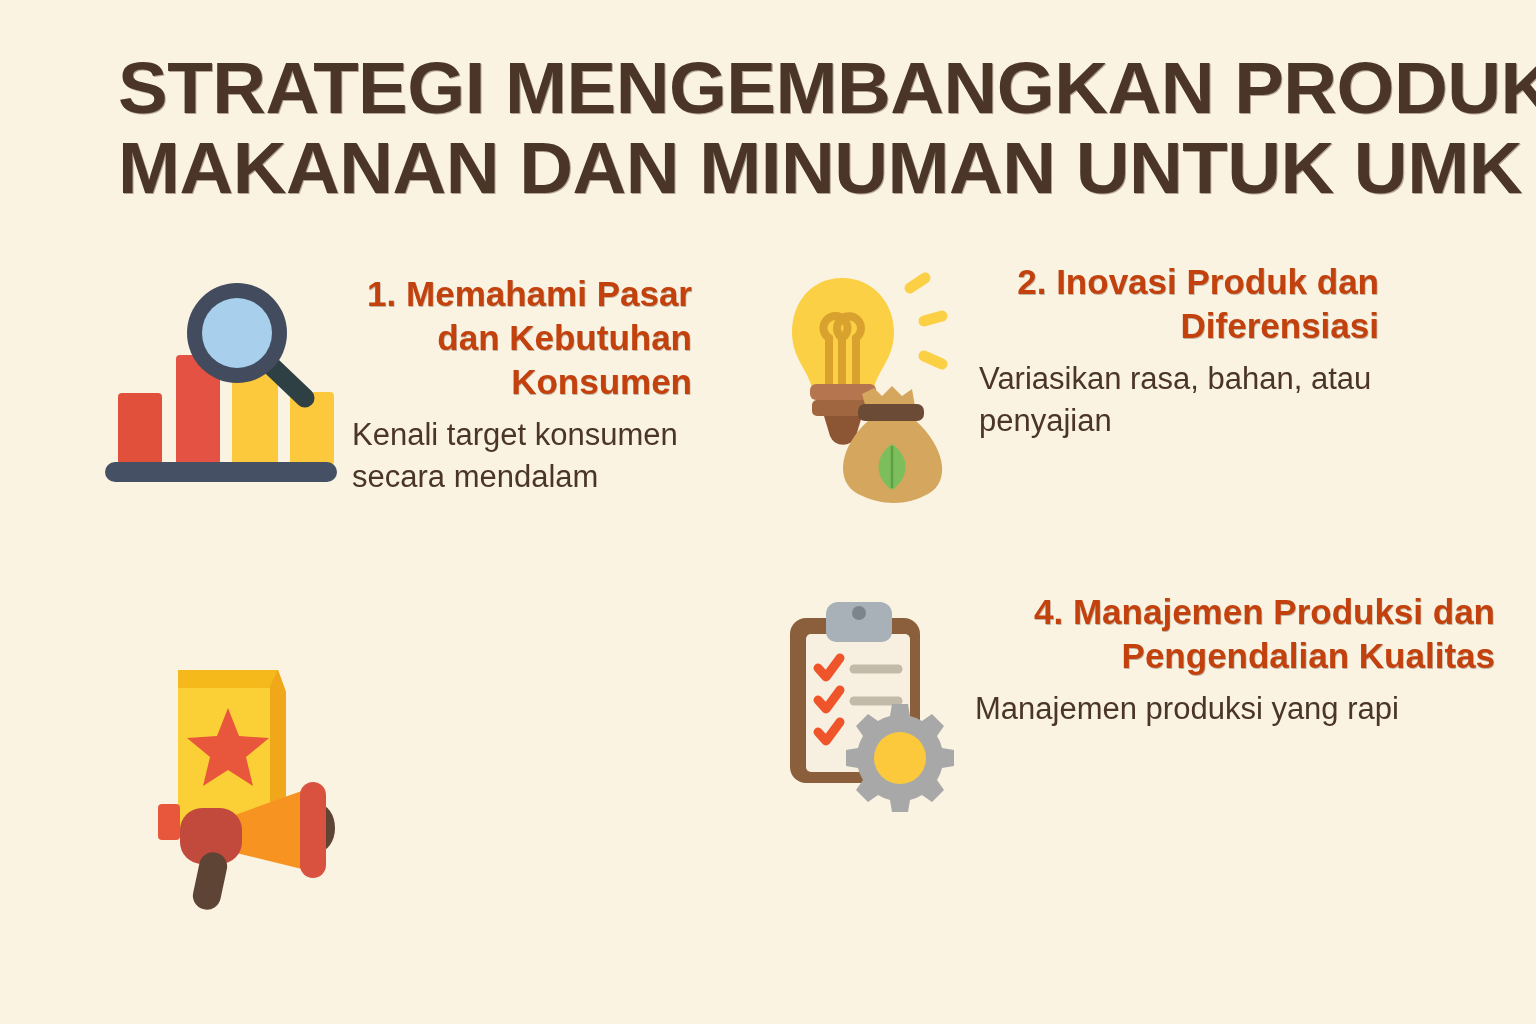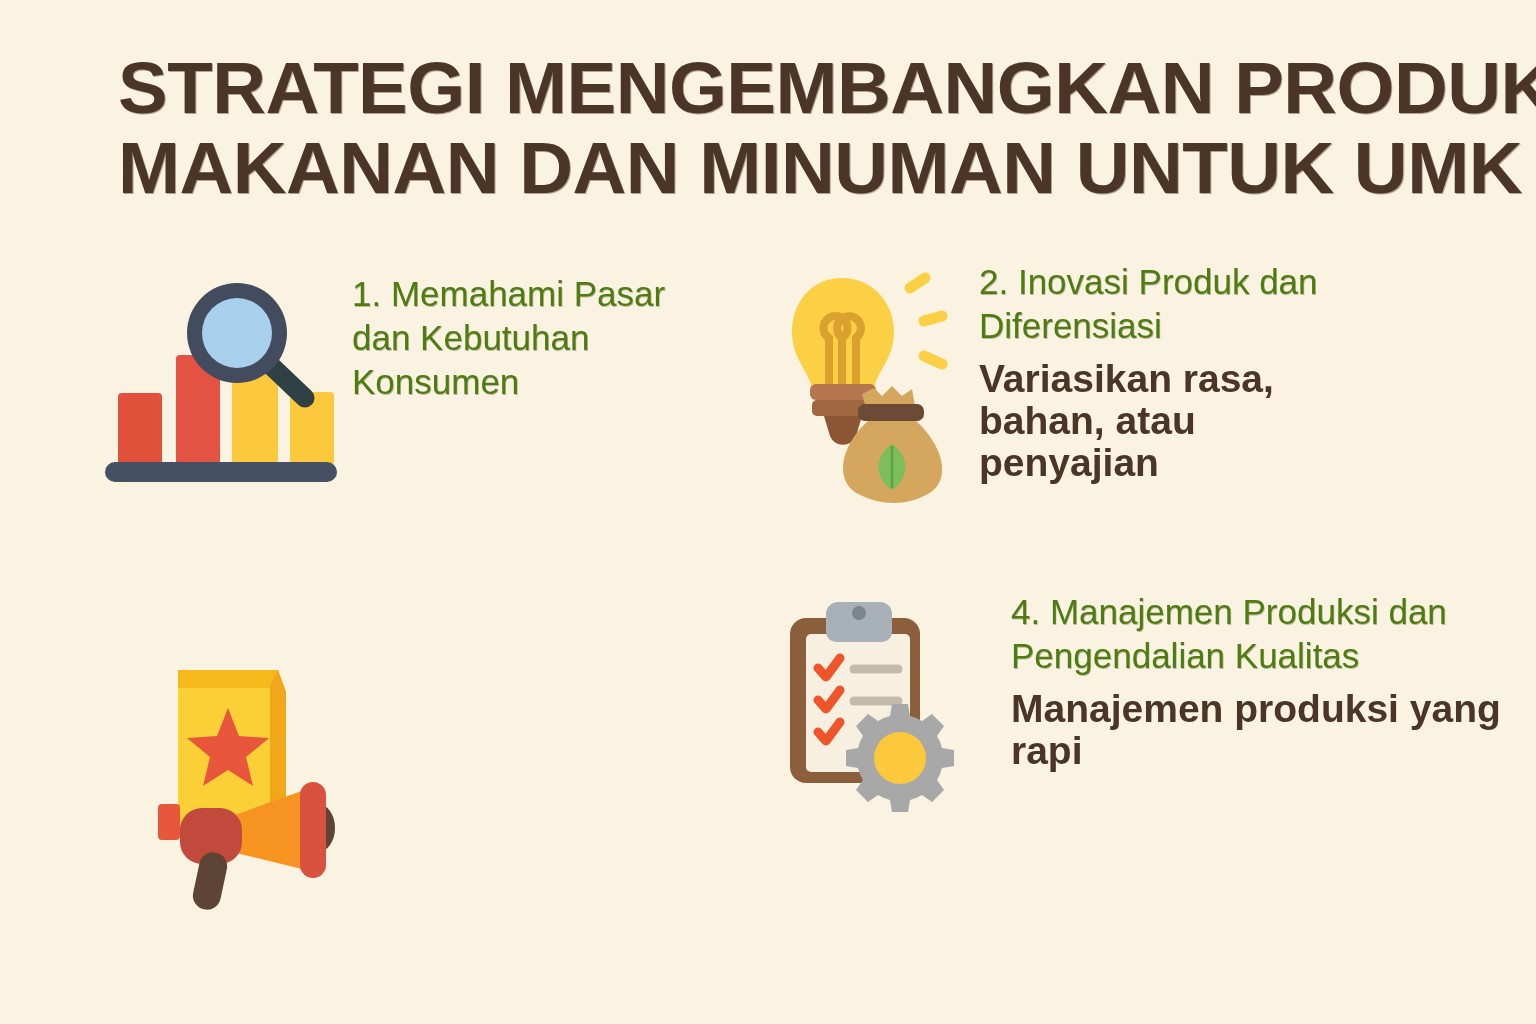--- a/index.html
+++ b/index.html
@@ -53,48 +53,49 @@
     height: 770px;
   }
   .cell {
     position: absolute;
     display: flex;
     align-items: flex-start;
   }
   .cell-1 { left: 100px;  top: 22px;  width: 660px; }
   .cell-2 { left: 782px;  top: 10px;  width: 700px; }
   .cell-3 { left: 140px;  top: 400px; width: 640px; }
-  .cell-4 { left: 782px;  top: 340px; width: 720px; gap: 36px; }
+  .cell-4 { left: 782px;  top: 340px; width: 720px; }
 
   .icon-wrap {
     flex: 0 0 auto;
     position: relative;
   }
   .icon-1 { width: 230px; height: 215px; margin-top: 8px; }
   .icon-2 { width: 175px; height: 240px; margin-top: 6px; }
   .icon-3 { width: 210px; height: 250px; margin-top: 6px; }
   .icon-4 { width: 175px; height: 215px; margin-top: 6px; }
 
   .text-wrap {
     flex: 1 1 auto;
     padding-left: 16px;
   }
   .item-title {
     font-family: "Liberation Sans", sans-serif;
-    font-weight: 400;
+    font-weight: 700;
     font-size: 35px;
     line-height: 44px;
-    color: #4d7c0f;
+    color: #c2410c;
     margin: 0 0 10px 0;
     text-shadow: 0.7px 0.7px 0 rgba(90,66,48,0.35);
+    text-align: right;
   }
   .item-desc {
     font-family: "Liberation Sans", sans-serif;
-    font-weight: 700;
-    font-size: 39px;
+    font-weight: 400;
+    font-size: 31px;
     line-height: 42px;
     color: #4A3527;
     margin: 0;
   }
   .cell-1 .text-wrap { padding-left: 22px; max-width: 340px; }
   .cell-2 .text-wrap { padding-left: 22px; max-width: 400px; }
   .cell-3 .text-wrap { padding-left: 20px; max-width: 400px; }
   .cell-4 .text-wrap { padding-left: 18px; max-width: 520px; }
 
   svg { display: block; overflow: visible; }
@@ -124,20 +125,21 @@
 
           <g>
             <line x1="163" y1="78" x2="205" y2="118" stroke="#2F4044" stroke-width="19" stroke-linecap="round"></line>
             <circle cx="137" cy="53" r="50" fill="#434C5E"></circle>
             <circle cx="137" cy="53" r="35" fill="#A8D0EC"></circle>
           </g>
         </svg>
       </div>
       <div class="text-wrap">
         <div class="item-title">1. Memahami Pasar dan Kebutuhan Konsumen</div>
+        <div class="item-desc">Kenali target konsumen secara mendalam</div>
       </div>
     </div>
 
     <div class="cell cell-2">
       <div class="icon-wrap icon-2">
         <svg viewBox="0 0 175 240" width="175" height="240">
 
           <g stroke="#FBD045" stroke-width="11" stroke-linecap="round">
             <line x1="128" y1="22" x2="143" y2="12"></line>
             <line x1="142" y1="55" x2="160" y2="50"></line>

